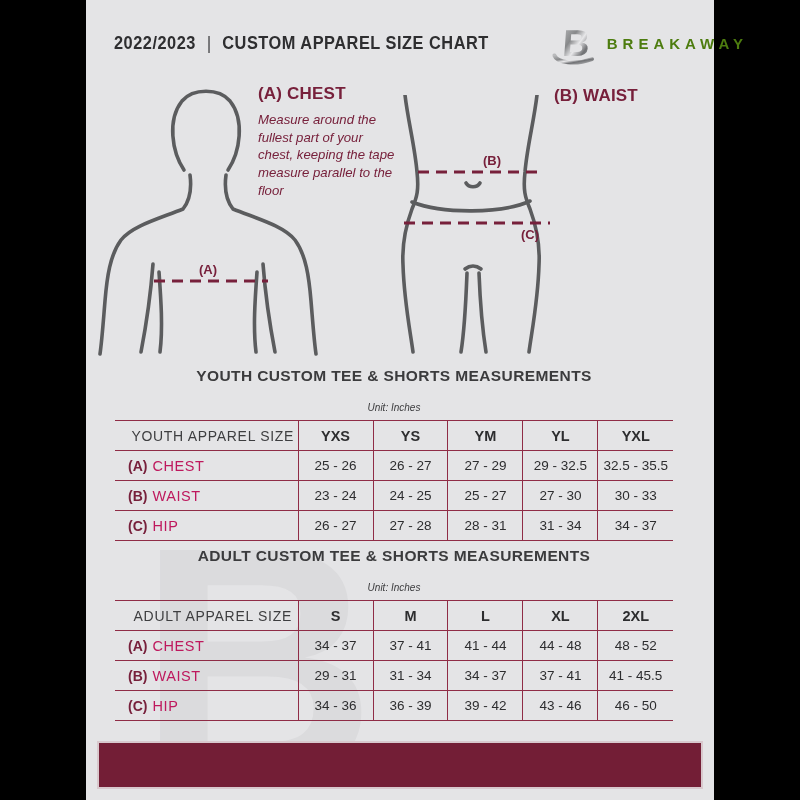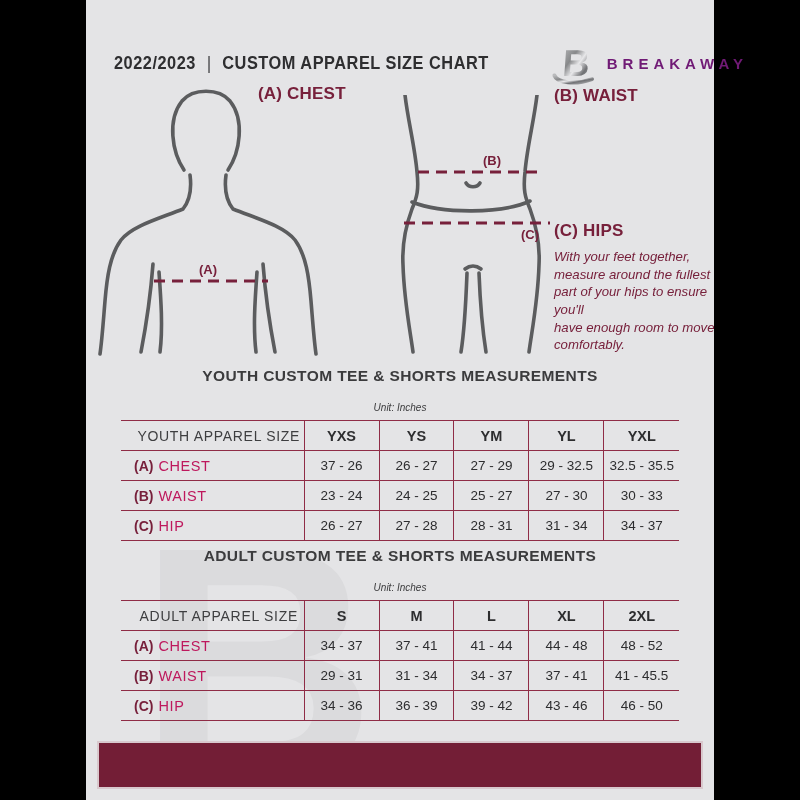--- a/index.html
+++ b/index.html
@@ -7,47 +7,47 @@
   .stage { position:relative; width:800px; height:800px; background:var(--outer-bg,#000); overflow:hidden; margin:0 auto; }
   .page  { position:absolute; left:86px; top:0; width:628px; height:800px; background:var(--page-bg,#e4e4e6); }
 
   .watermark { position:absolute; left:52px; top:498px; font-size:330px; font-weight:bold;
                color:#dbdbdd; line-height:1; z-index:0; user-select:none; }
 
   .layer { position:absolute; inset:0; z-index:1; }
 
   
   .header { position:absolute; left:0; top:0; width:100%; display:flex; align-items:center;
-            padding:40px 16px 0 28px; }
+            padding:20px 16px 0 28px; }
   .header-left { display:inline-flex; align-items:center; gap:11px; transform:scaleX(0.86);
                  transform-origin:left center; white-space:nowrap; }
   .season, .title { font-size:19px; font-weight:bold; color:#2e2e30; letter-spacing:0.6px; }
   .divider { font-size:18px; font-weight:300; color:#3a3a3c; padding:0 2px; }
   .brand-group { margin-left:auto; display:flex; align-items:center; gap:7px; }
-  .brand { font-size:15px; font-weight:bold; color:#701a75; letter-spacing:5px; }
+  .brand { font-size:15px; font-weight:bold; color:#4d7c0f; letter-spacing:5px; }
 
   
   .fig { position:absolute; }
   .fig-torso { left:10px; top:78px; }
   .fig-lower { left:304px; top:95px; }
   .outline { fill:none; stroke:var(--figure-line,#5b5c5e); stroke-width:3.6; stroke-linecap:round; }
   .dash { stroke:var(--maroon-text,#77203b); stroke-width:3.2; stroke-dasharray:11 7; fill:none; }
   .marker { fill:var(--maroon-text,#77203b); font-weight:bold; font-size:13px;
             font-family:"Liberation Sans", sans-serif; }
 
   .guide-block { position:absolute; }
   .txt-chest { left:172px; top:84px;  width:142px; }
   .txt-waist { left:468px; top:86px;  width:158px; }
   .txt-hips  { left:468px; top:221px; width:164px; }
   .guide-heading { font-size:17px; font-weight:800; color:var(--maroon-text,#77203b); letter-spacing:0.2px; }
   .guide-body { margin-top:7px; font-size:13.2px; font-style:italic; color:var(--maroon-text,#77203b);
                 line-height:1.34; white-space:pre-line; }
 
   
-  .section { position:absolute; width:558px; left:35px; }
+  .section { position:absolute; width:558px; left:29px; }
   .section-youth { top:367px; }
   .section-adult { top:547px; }
   .tbl-title { text-align:center; font-weight:bold; font-size:15.5px; color:#3b3b3d; letter-spacing:0.4px; }
   .tbl-unit  { text-align:center; font-style:italic; font-size:10px; color:#3b3b3d; margin-top:17px; }
   .size-table { width:100%; border-collapse:collapse; table-layout:fixed; margin-top:7px; }
   .size-table col.c0 { width:32.8%; }
   .size-table th, .size-table td { height:30px; padding:0; text-align:center; vertical-align:middle;
                                    font-size:13.5px; color:#2d2d2f; }
   .size-table thead tr { border-top:1.5px solid var(--table-line,#8f2c46);
                          border-bottom:1.5px solid var(--table-line,#8f2c46); }
@@ -118,28 +118,24 @@
         <path class="outline" d="M 77 178 C 76 204 75 232 71 257"></path>
         <path class="outline" d="M 89 178 C 90 204 92 232 96 257"></path>
         <line class="dash" x1="28" y1="77" x2="150" y2="77"></line>
         <line class="dash" x1="14" y1="128" x2="160" y2="128"></line>
         <text class="marker" x="102" y="70" text-anchor="middle">(B)</text>
         <text class="marker" x="140" y="144" text-anchor="middle">(C)</text>
       </svg>
 
       <div class="guide-block txt-chest">
         <div class="guide-heading">(A) CHEST</div>
+        <div class="guide-body">Measure around the fullest part of your chest, keeping the tape measure parallel to the floor</div>
       </div>
       <div class="guide-block txt-waist">
         <div class="guide-heading">(B) WAIST</div>
-      </div>
-      <div class="guide-block txt-hips">
-        <div class="guide-heading">(C) HIPS</div>
-        <div class="guide-body">With your feet together, measure around the fullest part of your hips to ensure you'll
-have enough room to move comfortably.</div>
       </div>
 
       <div class="section section-youth">
         <div class="tbl-title">YOUTH CUSTOM TEE &amp; SHORTS MEASUREMENTS</div>
         <div class="tbl-unit">Unit: Inches</div>
         <table class="size-table">
           <colgroup>
               <col class="c0">
               <col>
               <col>
@@ -153,21 +149,21 @@
                 <th>YXS</th>
                 <th>YS</th>
                 <th>YM</th>
                 <th>YL</th>
                 <th>YXL</th>
               </tr>
             </thead>
           <tbody>
               <tr>
                 <td class="first"><span class="pre">(A)</span><span class="rowlbl">CHEST</span></td>
-                <td>37 - 26</td>
+                <td>25 - 26</td>
                 <td>26 - 27</td>
                 <td>27 - 29</td>
                 <td>29 - 32.5</td>
                 <td>32.5 - 35.5</td>
               </tr>
               <tr>
                 <td class="first"><span class="pre">(B)</span><span class="rowlbl">WAIST</span></td>
                 <td>23 - 24</td>
                 <td>24 - 25</td>
                 <td>25 - 27</td>

